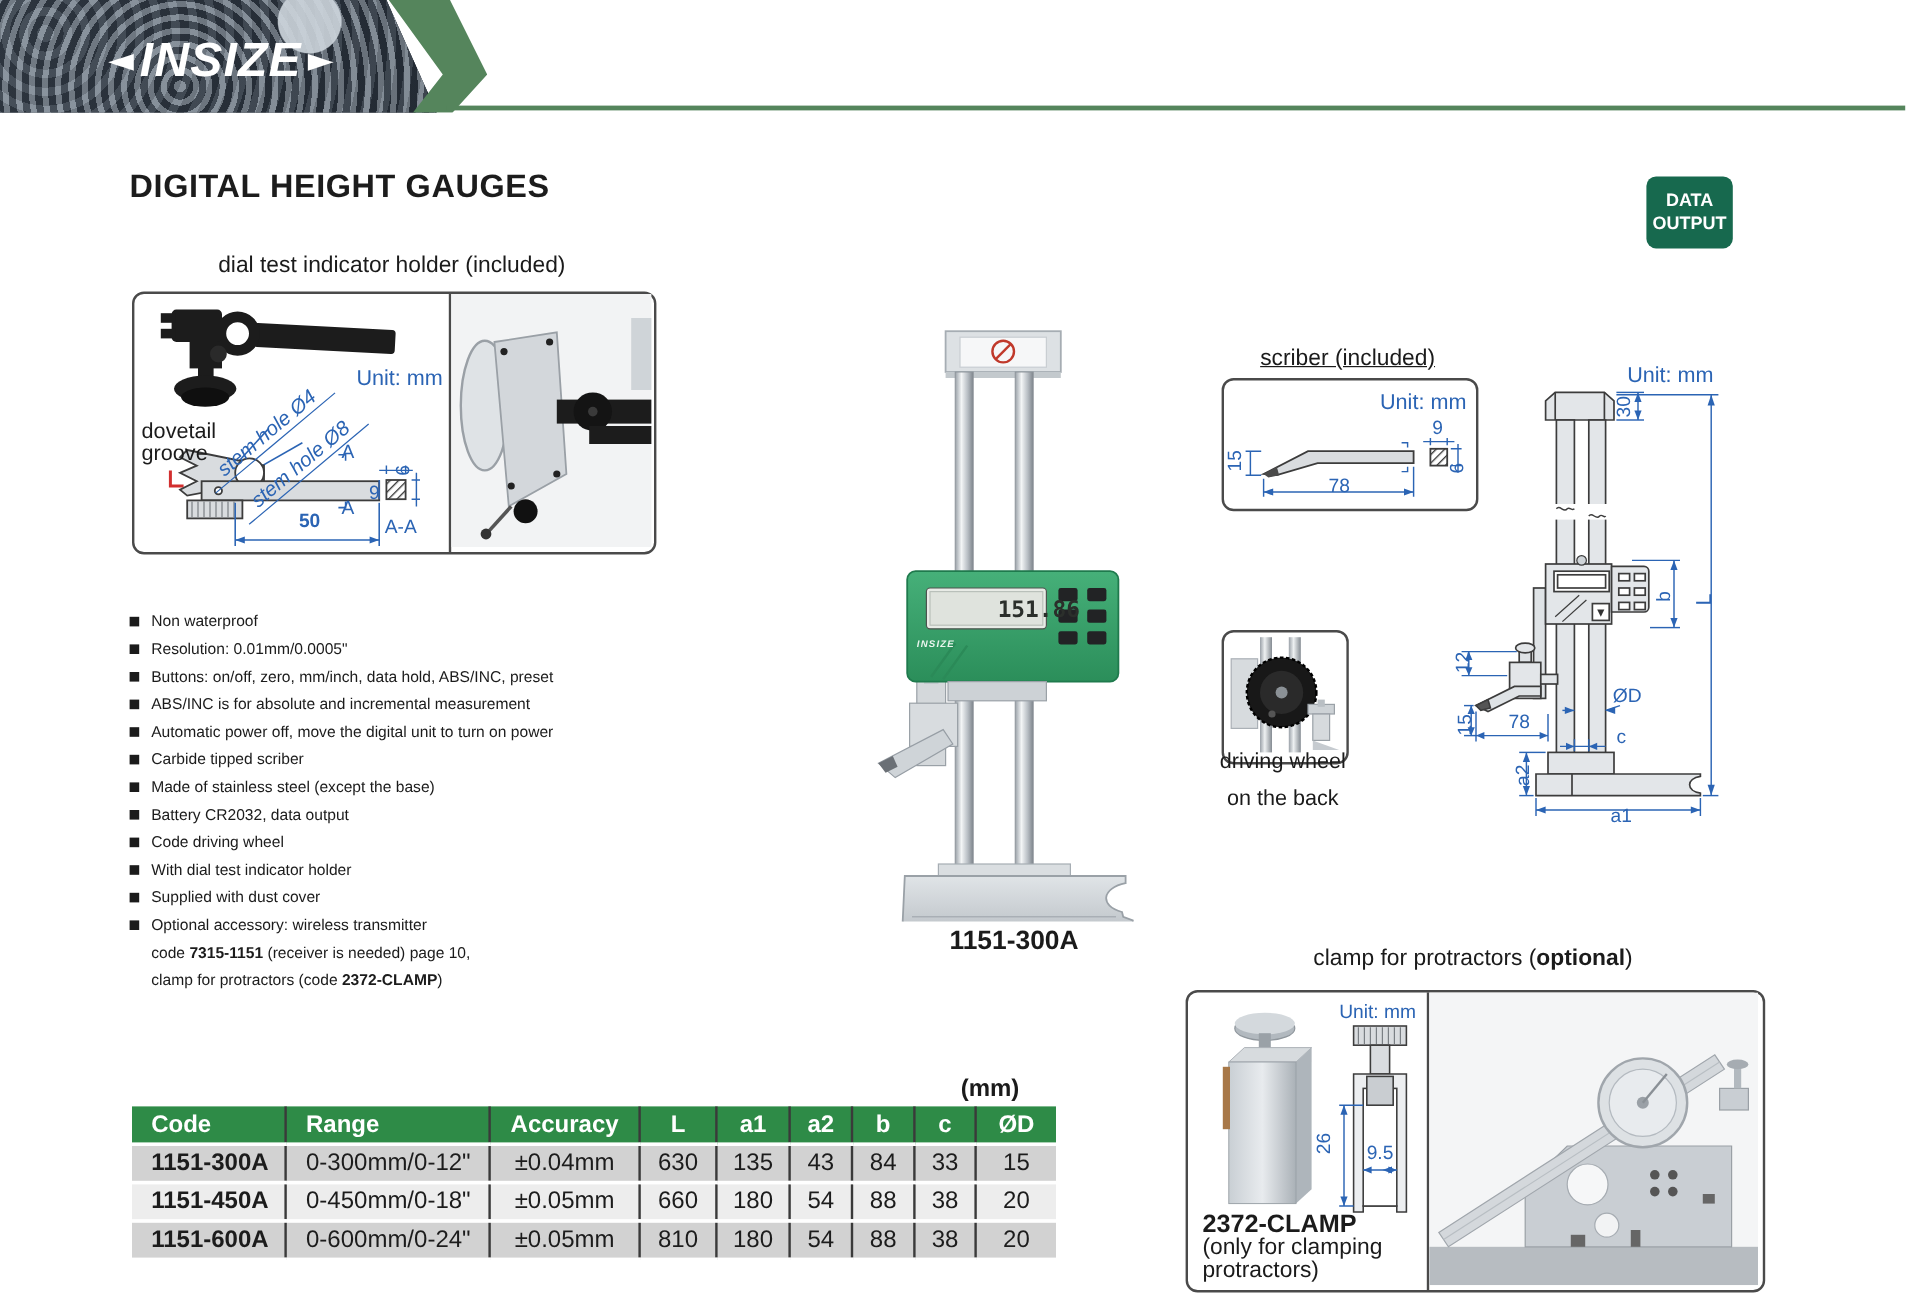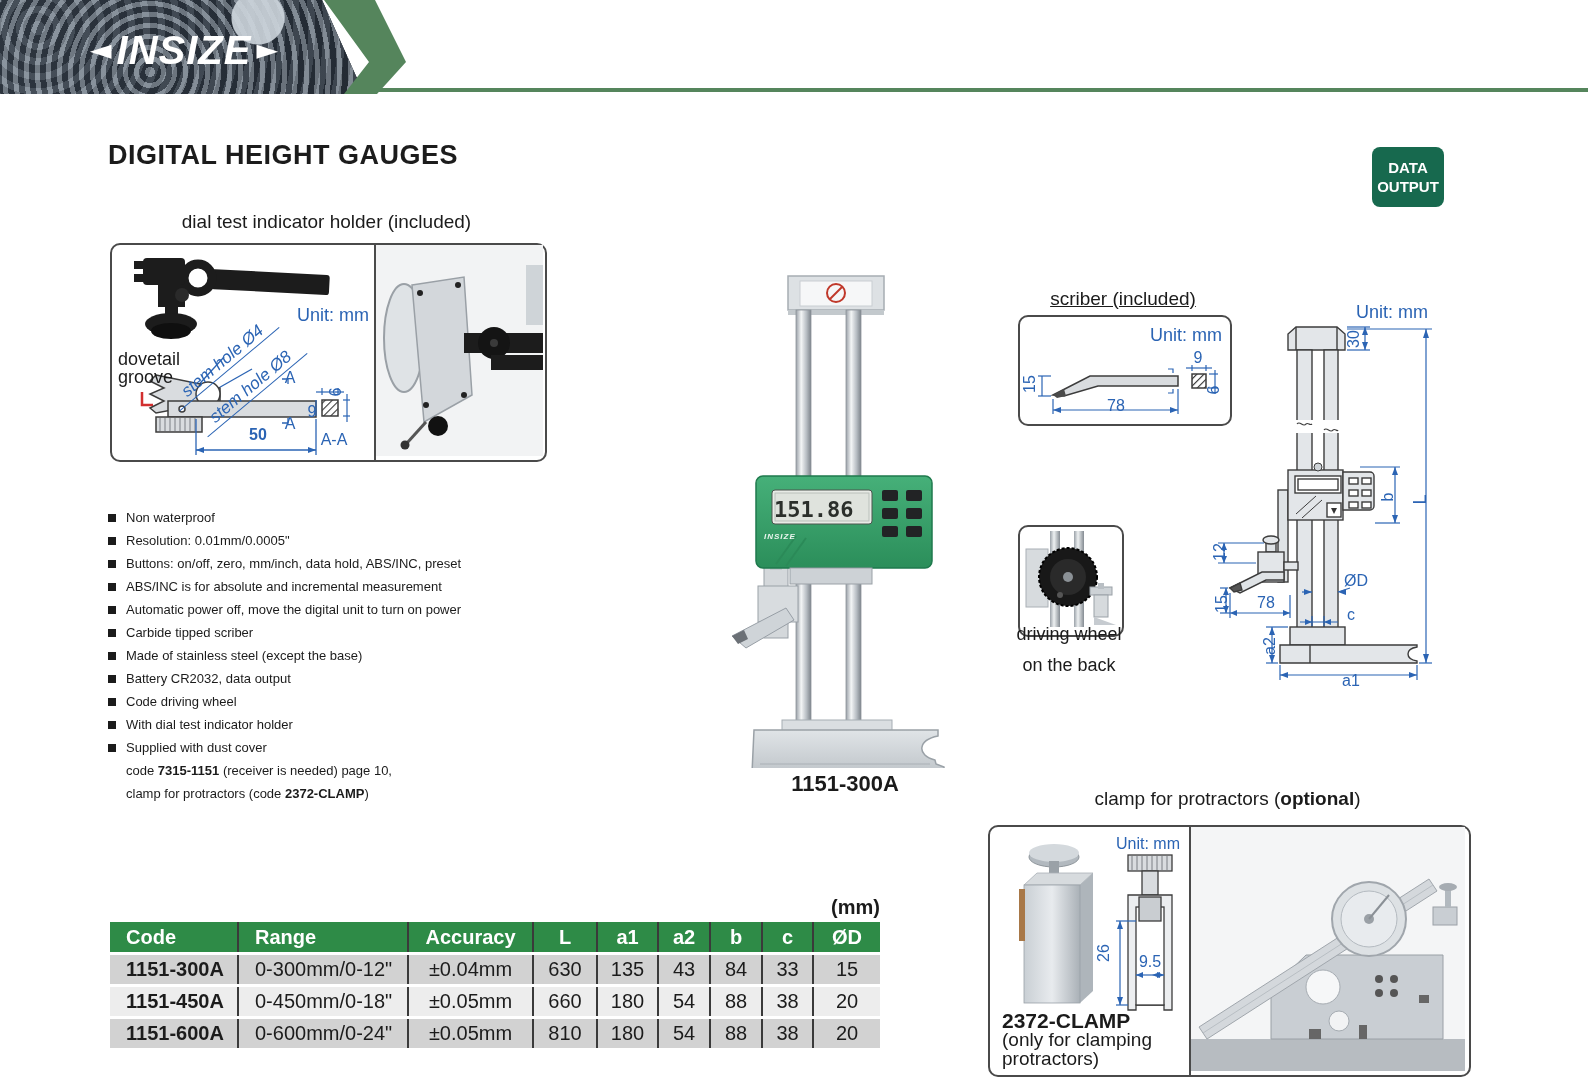--- a/index.html
+++ b/index.html
@@ -38,36 +38,36 @@
   .dim.big{font-size:18px;}
   .stem-label{position:absolute;color:#2b64b4;font-size:17px;font-style:italic;text-align:center;
     border-bottom:1.5px solid #2b64b4;transform:rotate(-40deg);width:130px;}
 
   .features{position:absolute;left:108px;top:506px;width:600px;font-size:13px;line-height:23px;}
   .feat{display:flex;align-items:flex-start;}
   .feat .bullet{width:8px;height:8px;background:#1b1b1b;margin:8px 10px 0 0;flex:none;}
   .feat.cont{padding-left:18px;}
 
   .product-label{position:absolute;left:730px;top:771px;width:230px;text-align:center;font-weight:bold;font-size:22px;}
-  .lcd-value{position:absolute;left:774px;top:497px;width:92px;text-align:left;
-    font-family:"DejaVu Sans Mono",monospace;font-weight:bold;font-size:22px;color:#2b2f2b;}
+  .lcd-value{position:absolute;left:808px;top:497px;width:92px;text-align:right;
+    font-family:"DejaVu Sans Mono",monospace;font-weight:bold;font-size:19px;color:#2b2f2b;}
   .unit-brand{position:absolute;left:764px;top:532px;font-size:8px;color:#eaf5ee;font-weight:bold;font-style:italic;letter-spacing:1px;}
 
   .caption{position:absolute;text-align:center;font-size:18px;color:#1b1b1b;}
 
   .spec{position:absolute;left:110px;top:922px;width:770px;border-collapse:collapse;table-layout:fixed;font-size:20px;}
   .spec th{background:#2e8b47;color:#fff;font-weight:bold;height:30px;}
   .spec td{height:29px;color:#1c1c1c;}
   .spec th,.spec td{border-left:2px solid #3a3a3a;border-bottom:3px solid #fff;padding:0;text-align:center;}
   .spec th:first-child,.spec td:first-child{border-left:none;}
   .spec .al{text-align:left;padding-left:16px;}
   .spec td.code{font-weight:bold;}
   .spec tbody tr:nth-child(odd) td{background:#d2d2d2;}
   .spec tbody tr:nth-child(even) td{background:#ededed;}
-  .mm-note{position:absolute;left:770px;top:896px;width:110px;text-align:right;font-weight:bold;font-size:20px;}
+  .mm-note{position:absolute;left:770px;top:896px;width:110px;text-align:center;font-weight:bold;font-size:20px;}
 
   .clamp-code{position:absolute;left:12px;top:182px;font-weight:bold;font-size:21px;}
   .clamp-note{position:absolute;left:12px;font-size:19px;line-height:19px;}
 </style>
 </head>
 <body>
 
 <div class="page">
 
   <div class="banner">
@@ -226,20 +226,24 @@
         <span class="bullet"></span>
         <span>Code driving wheel</span>
       </div>
     <div class="feat">
         <span class="bullet"></span>
         <span>With dial test indicator holder</span>
       </div>
     <div class="feat">
         <span class="bullet"></span>
         <span>Supplied with dust cover</span>
+      </div>
+    <div class="feat">
+        <span class="bullet"></span>
+        <span>Optional accessory: wireless transmitter</span>
       </div>
     <div class="feat cont">
         <span><span>code </span><b>7315-1151</b><span> (receiver is needed) page 10,</span></span>
       </div>
     <div class="feat cont">
         <span><span>clamp for protractors (code </span><b>2372-CLAMP</b><span>)</span></span>
       </div>
   </div>
 
   <svg class="abs" style="left:730px;top:268px;" width="230" height="500" viewBox="0 0 230 500">

